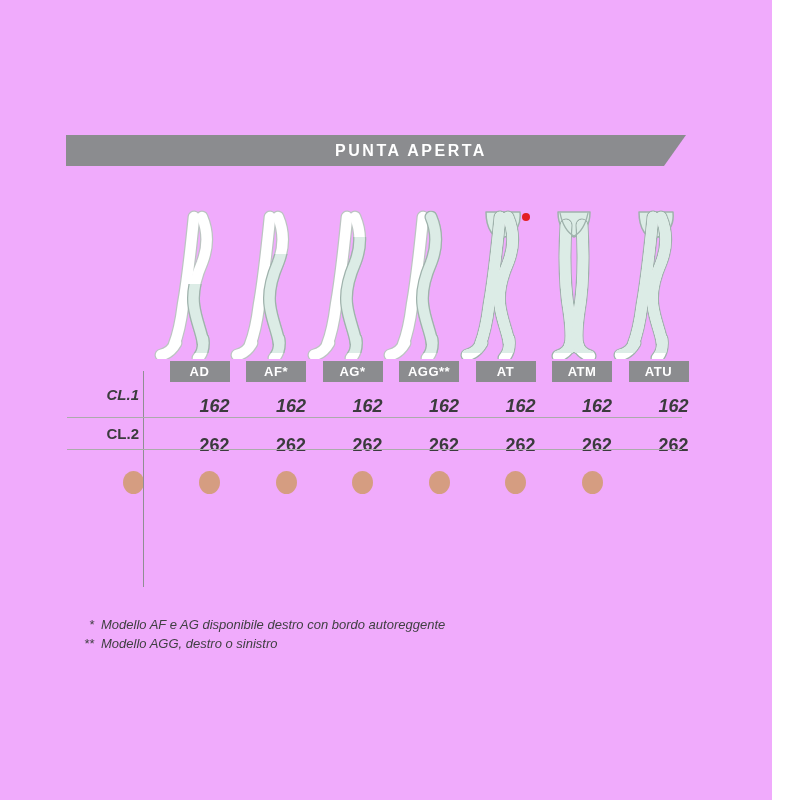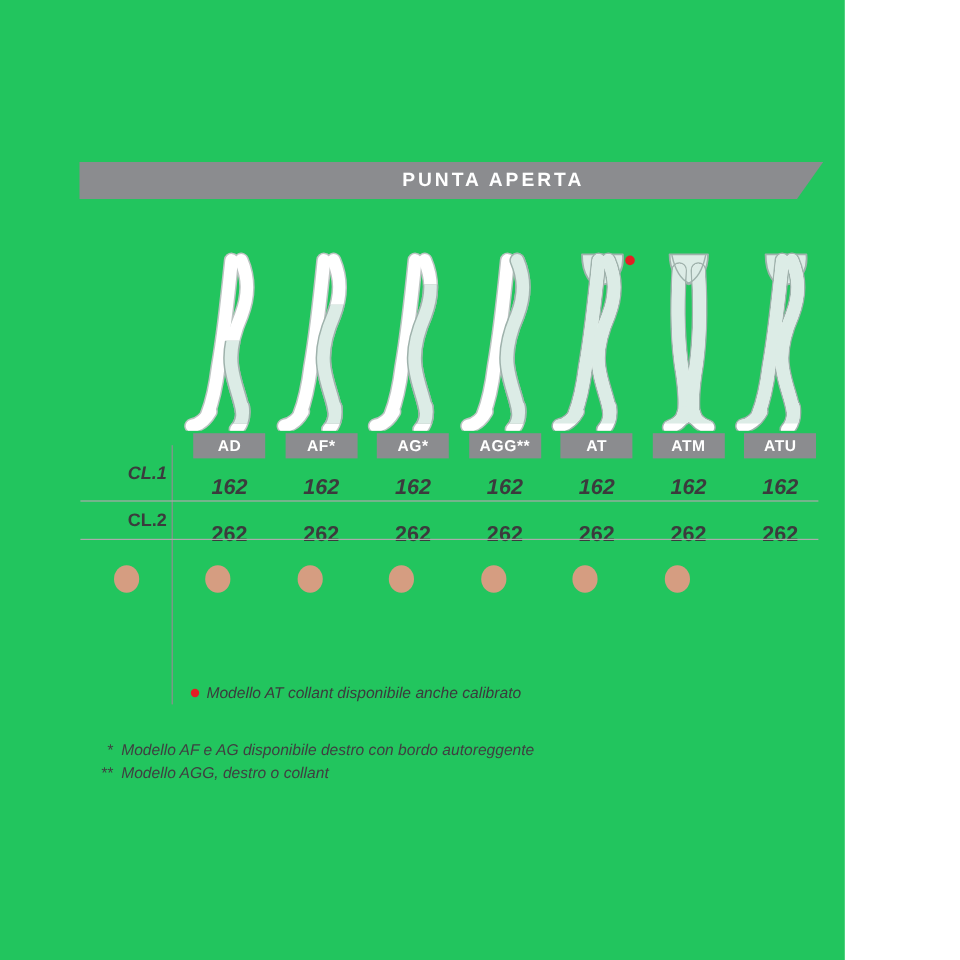--- a/index.html
+++ b/index.html
@@ -1,36 +1,36 @@
 <!DOCTYPE html>
 <html><head>
 <meta charset="utf-8">
 <style>
   html,body { margin:0; padding:0; background:#ffffff; }
   .page {
-    position:relative; width:704px; height:800px; background:#22c55e;
+    position:relative; width:772px; height:800px; background:#f0abfc;
     font-family:"Liberation Sans", sans-serif; color:#3b3b3d; overflow:hidden;
   }
 
   
   .banner {
     position:absolute; left:66px; top:135px; width:620px; height:31px;
     background:#8b8c8f;
     clip-path:polygon(0 0, 100% 0, calc(100% - 22px) 100%, 0 100%);
     display:flex; align-items:center; justify-content:center;
     padding-left:70px; box-sizing:border-box;
   }
   .banner-title {
     color:#ffffff; font-size:16px; font-weight:bold; letter-spacing:2.5px;
   }
 
   
   .grid-row { position:absolute; left:67px; display:flex; }
   .spacer { width:86px; flex:0 0 86px; }
-  .cell   { width:76.5px; flex:0 0 76.5px; display:flex; justify-content:center; align-items:center;margin-top:25px; }
+  .cell   { width:76.5px; flex:0 0 76.5px; display:flex; justify-content:flex-end; align-items:center;margin-top:25px; }
 
   .figs-row   { top:196px; height:150px; }
   .labels-row { top:346px; height:22px; }
 
   .model-label {
     background:#8b8c8f; color:#ffffff; font-weight:bold; font-size:13px;
     height:21px; line-height:21px; padding:0 7px; min-width:46px;
     text-align:center; letter-spacing:0.5px;
   }
 
@@ -411,29 +411,25 @@
       </div>
     <div class="cell">
         <span class="dot"></span>
       </div>
   </div>
 
   <div class="vline"></div>
   <div class="hline hline1"></div>
   <div class="hline hline2"></div>
 
-  <div class="red-note">
-    <span class="red-bullet"></span>
-    <span>Modello AT collant disponibile anche calibrato</span>
-  </div>
 
   <div class="footnotes">
     <div class="footnote">
       <span class="fn-marker">*</span>
       <span>Modello AF e AG disponibile destro con bordo autoreggente</span>
     </div>
     <div class="footnote">
       <span class="fn-marker">**</span>
-      <span>Modello AGG, destro o collant</span>
+      <span>Modello AGG, destro o sinistro</span>
     </div>
   </div>
 
 </div>
 
 </body></html>

